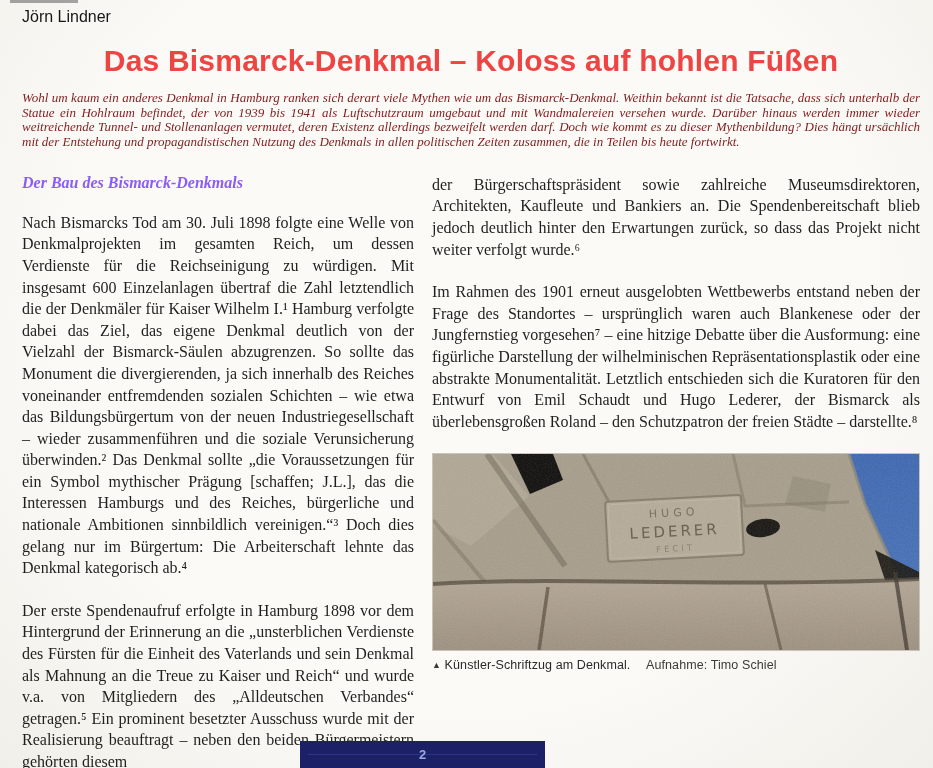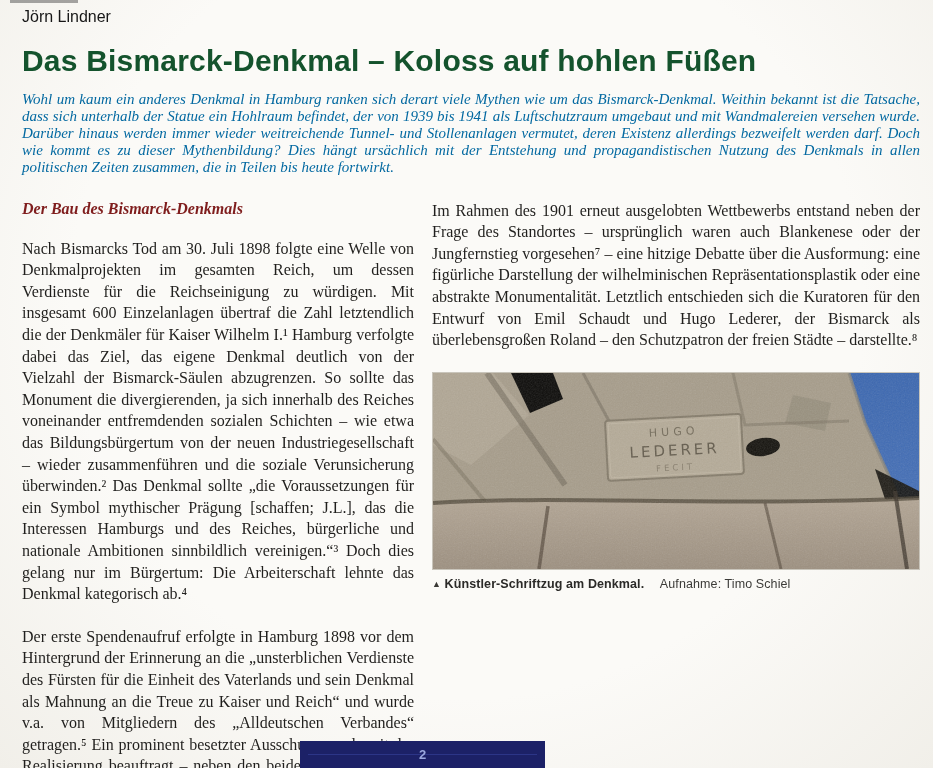--- a/index.html
+++ b/index.html
@@ -6,35 +6,35 @@
   body{
     width:933px;height:768px;position:relative;overflow:hidden;
     background:radial-gradient(ellipse at 50% 40%, #fbfaf7 60%, #f1efe9 100%);
     font-family:"Liberation Serif", serif;color:#1e1d1b;
     -webkit-font-smoothing:antialiased;
   }
   .scan-mark{position:absolute;left:10px;top:0;width:68px;height:3px;background:#3c3c3c;opacity:.45;}
   .page{position:absolute;left:22px;top:6px;width:898px;}
   .author{font-family:"Liberation Sans",sans-serif;font-size:16px;color:#161616;margin:2px 0 18px 0;}
   .title{font-family:"Liberation Sans",sans-serif;font-weight:bold;font-size:30px;
-         letter-spacing:.2px;color:#14532d;margin:0 0 13px 0;}
-  .lead{font-style:italic;font-weight:500;font-size:15px;line-height:1.13;text-align:justify;
-        color:#0369a1;margin:8px 0 24px 0;}
+         letter-spacing:.2px;color:#ef4444;margin:0 0 13px 0;text-align:center;}
+  .lead{font-style:italic;font-weight:500;font-size:13px;line-height:1.13;text-align:justify;
+        color:#7f1d1d;margin:8px 0 24px 0;}
   .cols{display:flex;gap:18px;align-items:flex-start;}
   .col-left{width:392px;}
   .col-right{width:488px;}
-  .section-heading{font-size:16px;font-weight:bold;font-style:italic;color:#7f1d1d;margin:0 0 20px 0;}
+  .section-heading{font-size:16px;font-weight:bold;font-style:italic;color:#8b5cf6;margin:0 0 20px 0;}
   .body-para{font-size:16px;line-height:1.35;text-align:justify;margin:0 0 21px 0;color:#201f1d;
              hyphens:auto;}
   .figure{margin-top:10px;}
   .photo{display:block;border:1px solid #c9c5bb;}
   .caption{font-family:"Liberation Sans",sans-serif;font-size:12.5px;color:#2b2a28;margin-top:7px;
            letter-spacing:.1px;}
   .caption .cap-marker{font-size:9px;vertical-align:1px;color:#3a3935;}
-  .caption .cap-main{font-weight:bold;}
+  .caption .cap-main{font-weight:normal;}
   .caption .cap-credit{font-weight:normal;color:#3c3b38;margin-left:12px;}
   .footer-bar{position:absolute;left:300px;top:741px;width:245px;height:27px;background:#1c2167;
               display:flex;align-items:center;justify-content:center;}
   .footer-bar .inner-line{position:absolute;left:8px;right:8px;top:13px;height:1px;background:#2c3587;}
   .page-number{position:relative;font-family:"Liberation Sans",sans-serif;font-weight:bold;
                font-size:13px;color:#9aa8de;}
 </style>
 </head>
 <body>
 
@@ -50,20 +50,21 @@
 
   <div class="cols">
 
     <div class="col-left">
       <h2 class="section-heading">Der Bau des Bismarck-Denkmals</h2>
       <p class="body-para">Nach Bismarcks Tod am 30. Juli 1898 folgte eine Welle von Denkmalprojekten im gesamten Reich, um dessen Verdienste für die Reichseinigung zu würdigen. Mit insgesamt 600 Einzelanlagen übertraf die Zahl letztendlich die der Denkmäler für Kaiser Wilhelm I.¹ Hamburg verfolgte dabei das Ziel, das eigene Denkmal deutlich von der Vielzahl der Bismarck-Säulen abzugrenzen. So sollte das Monument die divergierenden, ja sich innerhalb des Reiches voneinander entfremdenden sozialen Schichten – wie etwa das Bildungsbürgertum von der neuen Industriegesellschaft – wieder zusammenführen und die soziale Verunsicherung überwinden.² Das Denkmal sollte „die Voraussetzungen für ein Symbol mythischer Prägung [schaffen; J.L.], das die Interessen Hamburgs und des Reiches, bürgerliche und nationale Ambitionen sinnbildlich vereinigen.“³ Doch dies gelang nur im Bürgertum: Die Arbeiterschaft lehnte das Denkmal kategorisch ab.⁴</p>
       <p class="body-para">Der erste Spendenaufruf erfolgte in Hamburg 1898 vor dem Hintergrund der Erinnerung an die „unsterblichen Verdienste des Fürsten für die Einheit des Vaterlands und sein Denkmal als Mahnung an die Treue zu Kaiser und Reich“ und wurde v.a. von Mitgliedern des „Alldeutschen Verbandes“ getragen.⁵ Ein prominent besetzter Ausschuss wurde mit der Realisierung beauftragt – neben den beiden Bürgermeistern gehörten diesem</p>
     </div>
 
     <div class="col-right">
+      <p class="body-para">der Bürgerschaftspräsident sowie zahlreiche Museumsdirektoren, Architekten, Kaufleute und Bankiers an. Die Spendenbereitschaft blieb jedoch deutlich hinter den Erwartungen zurück, so dass das Projekt nicht weiter verfolgt wurde.⁶</p>
       <p class="body-para">Im Rahmen des 1901 erneut ausgelobten Wettbewerbs entstand neben der Frage des Standortes – ursprünglich waren auch Blankenese oder der Jungfernstieg vorgesehen⁷ – eine hitzige Debatte über die Ausformung: eine figürliche Darstellung der wilhelminischen Repräsentationsplastik oder eine abstrakte Monumentalität. Letztlich entschieden sich die Kuratoren für den Entwurf von Emil Schaudt und Hugo Lederer, der Bismarck als überlebensgroßen Roland – den Schutzpatron der freien Städte – darstellte.⁸</p>
 
       <figure class="figure" style="margin:10px 0 0 0;">
         <svg class="photo" width="486" height="196" viewBox="0 0 486 196" xmlns="http://www.w3.org/2000/svg">
           <defs>
             <linearGradient id="skyGrad" x1="0" y1="0" x2="0" y2="1">
               <stop offset="0" stop-color="#3b67b0"></stop>
               <stop offset="1" stop-color="#4a74bb"></stop>
             </linearGradient>
             <linearGradient id="lowerBlock" x1="0" y1="0" x2="0" y2="1">

